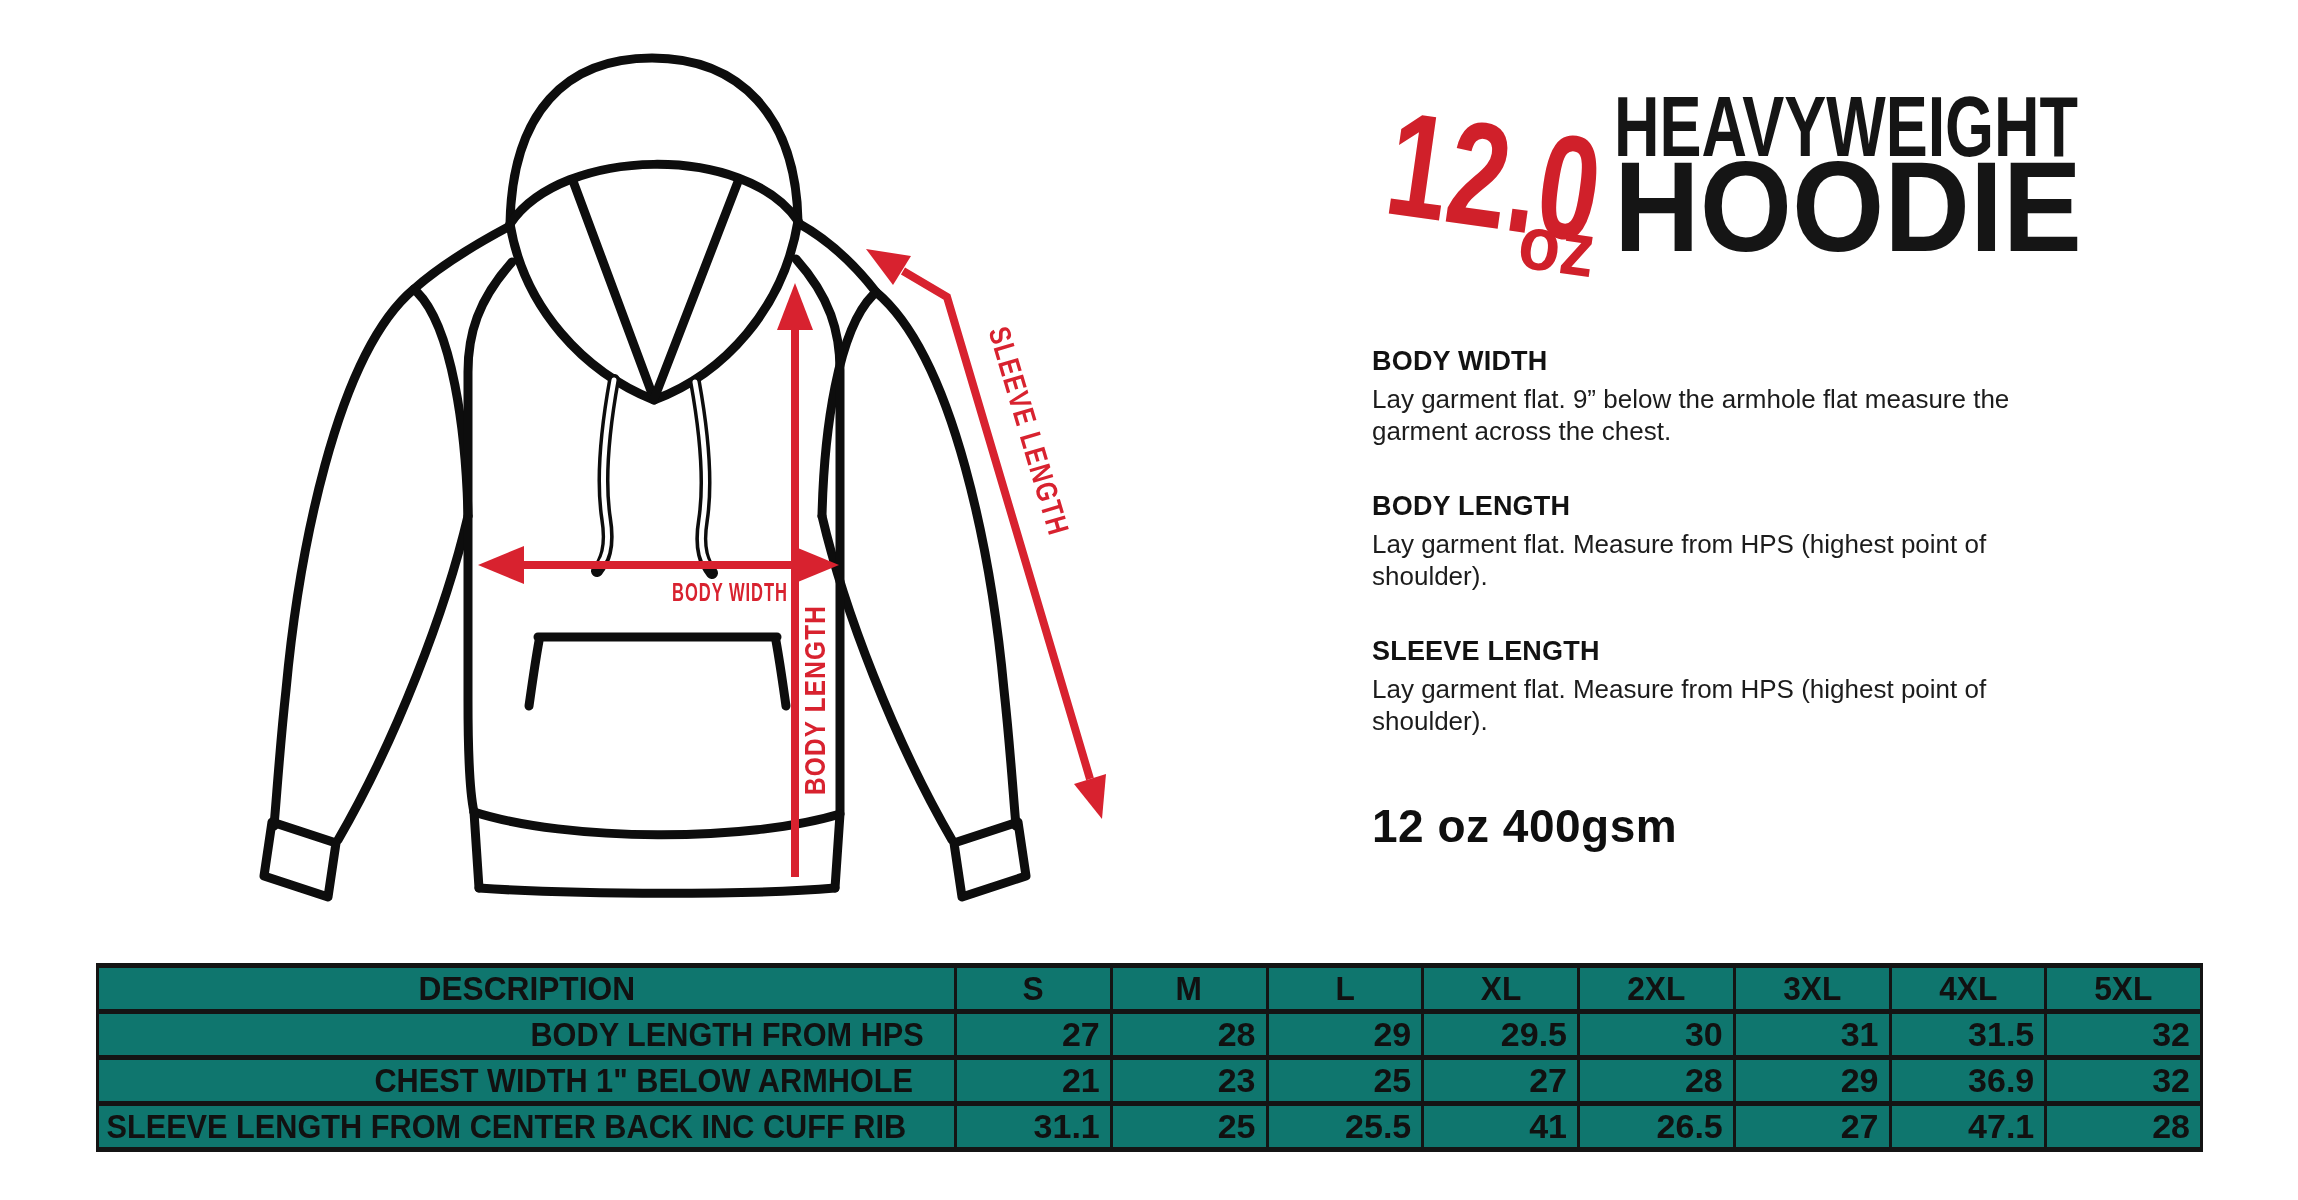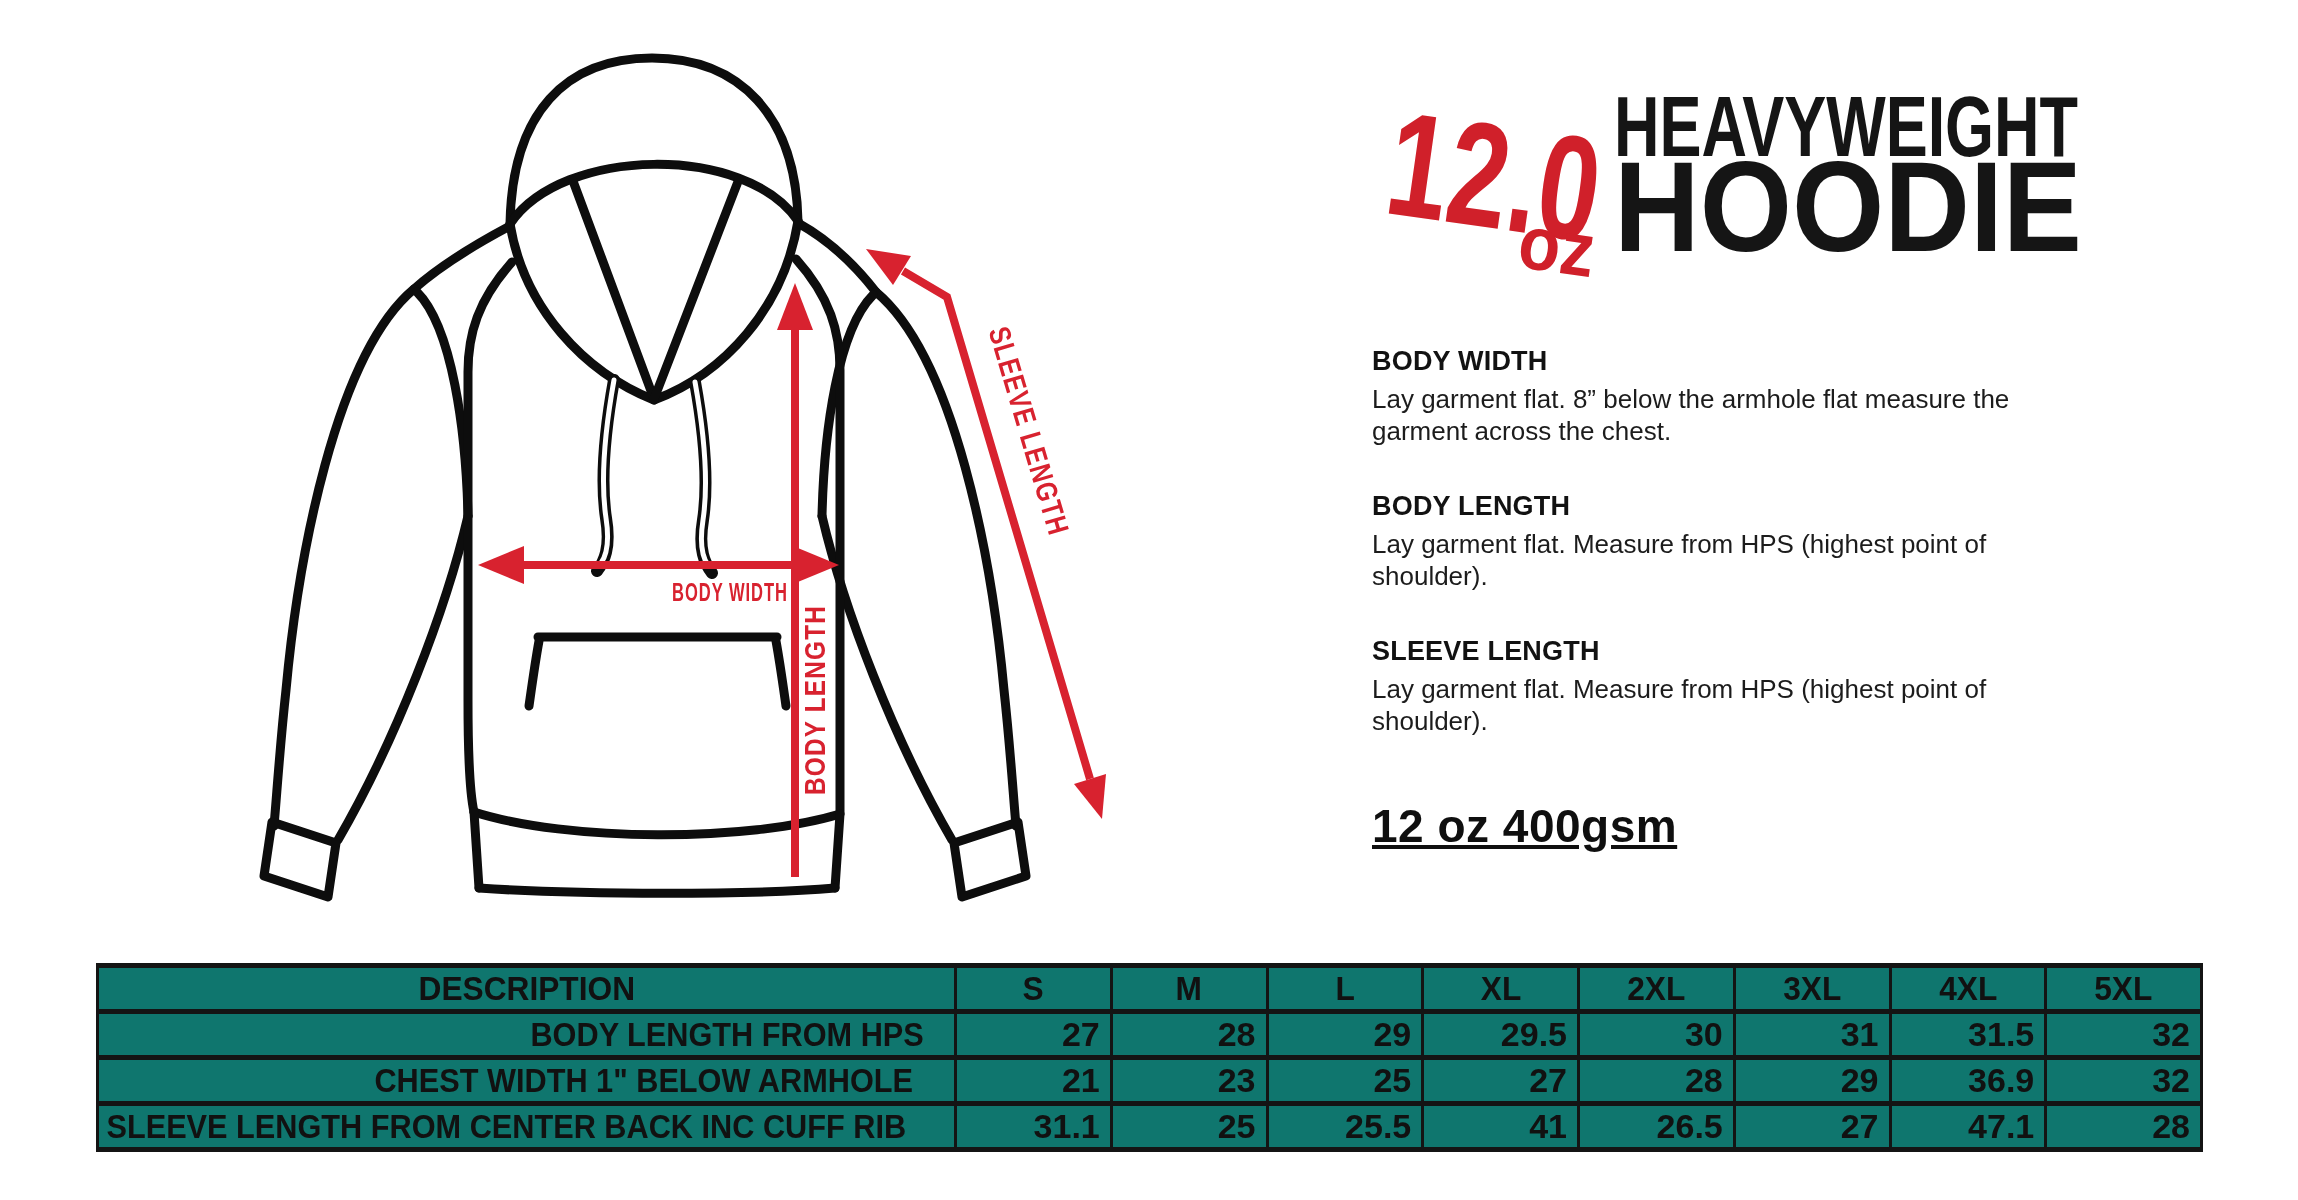--- a/index.html
+++ b/index.html
@@ -8,21 +8,21 @@
     font-family:"Liberation Sans",sans-serif;color:#111;
   }
   .abs{position:absolute;}
   svg text{font-family:"Liberation Sans",sans-serif;}
 
   
   #specs{left:1372px;top:346px;width:880px;}
   .spec-block{margin:0 0 44px 0;}
   .spec-block h4{margin:0 0 7px 0;font-size:27px;line-height:30px;font-weight:bold;color:#121212;letter-spacing:.2px;}
   .spec-block p{margin:0;font-size:26px;line-height:32px;color:#1c1c1c;white-space:pre-line;}
-  #weight-note{left:1372px;top:799px;font-size:46px;font-weight:bold;color:#0f0f0f;letter-spacing:.5px;text-decoration:underline;}
+  #weight-note{left:1372px;top:799px;font-size:46px;font-weight:bold;color:#0f0f0f;letter-spacing:.5px;}
 
   
   #size-table{left:96px;top:963px;width:2104px;border-collapse:collapse;table-layout:fixed;background:#0f766e;}
   #size-table th,#size-table td{
     border-left:3px solid #141414;border-right:3px solid #141414;
     border-top:5px solid #141414;border-bottom:5px solid #141414;
     height:41px;padding:0;overflow:hidden;white-space:nowrap;
   }
   #size-table th{font-size:33px;font-weight:bold;text-align:center;}
   #size-table td.desc{text-align:right;}
@@ -97,21 +97,21 @@
       <text x="12" y="133" font-size="148" font-weight="bold" fill="#d0202a" textLength="212" lengthAdjust="spacingAndGlyphs">12.0</text>
       <text x="152" y="168" font-size="76" font-weight="bold" fill="#d0202a" textLength="76" lengthAdjust="spacingAndGlyphs">oz</text>
     </g>
     <text x="244" y="76" font-size="86" font-weight="bold" fill="#151515" textLength="464" lengthAdjust="spacingAndGlyphs">HEAVYWEIGHT</text>
     <text x="244" y="171" font-size="128" font-weight="bold" fill="#151515" textLength="468" lengthAdjust="spacingAndGlyphs">HOODIE</text>
   </svg>
 
   <div id="specs" class="abs">
     <div class="spec-block">
       <h4>BODY WIDTH</h4>
-      <p>Lay garment flat. 8” below the armhole flat measure the
+      <p>Lay garment flat. 9” below the armhole flat measure the
 garment across the chest.</p>
     </div>
     <div class="spec-block">
       <h4>BODY LENGTH</h4>
       <p>Lay garment flat. Measure from HPS (highest point of
 shoulder).</p>
     </div>
     <div class="spec-block">
       <h4>SLEEVE LENGTH</h4>
       <p>Lay garment flat. Measure from HPS (highest point of

